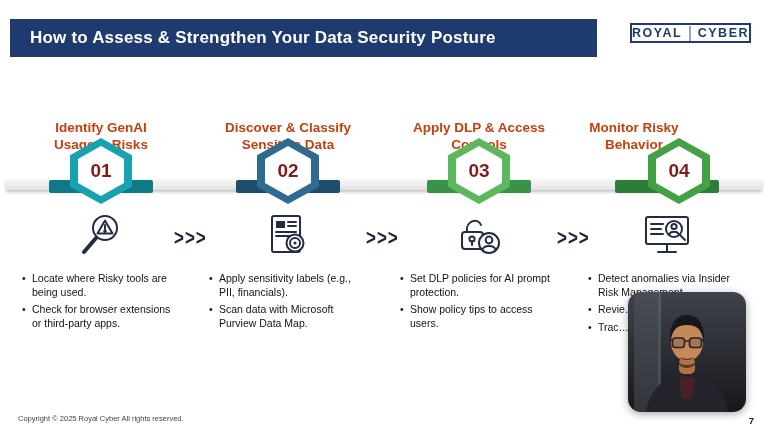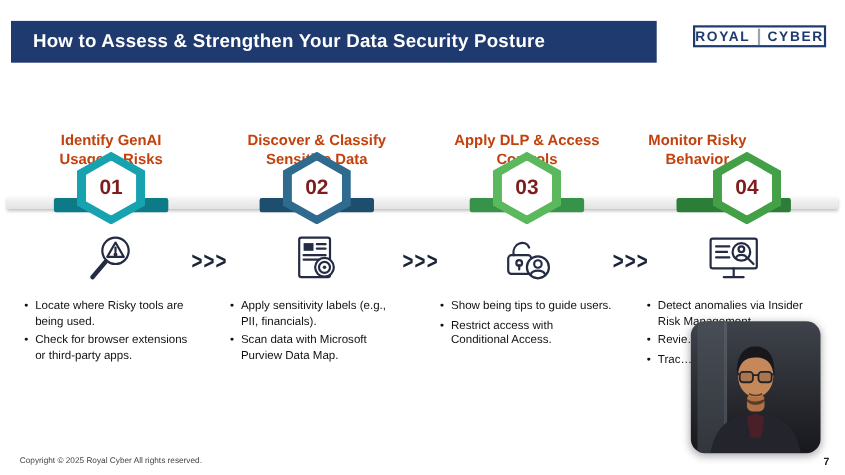--- a/index.html
+++ b/index.html
@@ -137,22 +137,22 @@
         <path d="M13,22 C11,11 24,7 27,15"></path>
         <rect x="8" y="22" width="21" height="17" rx="3"></rect>
         <circle cx="18" cy="29" r="2.6"></circle>
         <line x1="18" y1="31" x2="18" y2="35"></line>
         <circle cx="35" cy="33" r="10" fill="#fff"></circle>
         <circle cx="35" cy="30" r="3.4"></circle>
         <path d="M28.5,39.5 C30,34.8 40,34.8 41.5,39.5"></path>
       </svg>
     </div>
     <ul class="bullets" style="left:399px">
-      <li>Show being tips to guide users.</li>
-      <li>Restrict access with Conditional Access.</li>
+      <li>Set DLP policies for AI prompt protection.</li>
+      <li>Show policy tips to access users.</li>
     </ul>
   </section>
 
   <div class="arrow" style="left:557px">&gt;&gt;&gt;</div>
 
   <section>
     <div class="col-head" style="left:548px">
       <span style="max-width:114px">Monitor Risky Behavior</span>
     </div>
     <div class="band" style="left: 615px; --c: #2c7d38;"></div>

